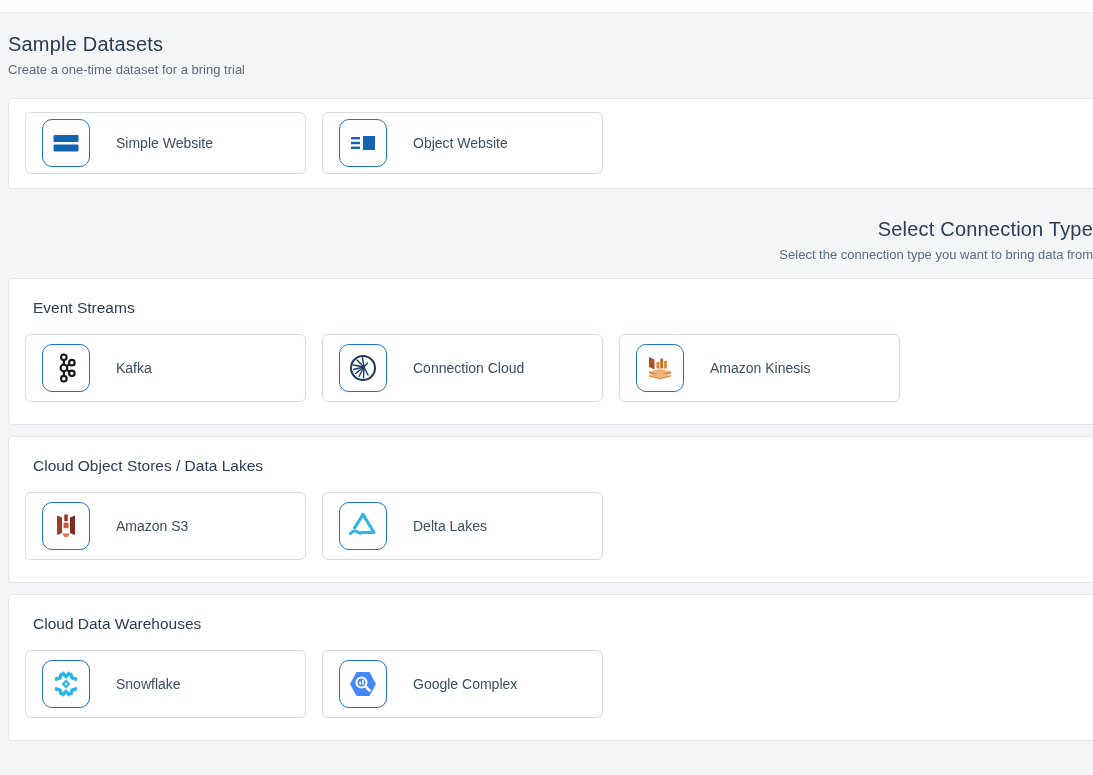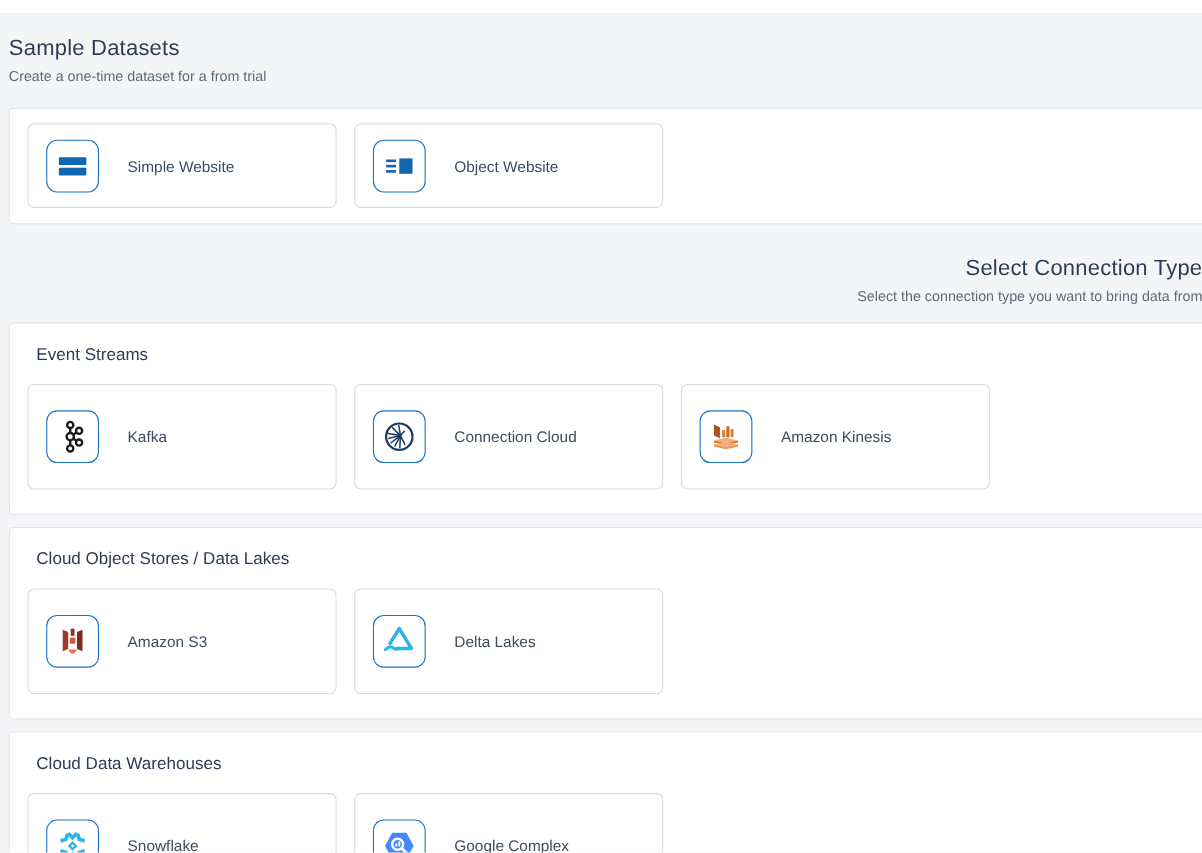--- a/index.html
+++ b/index.html
@@ -32,37 +32,37 @@
     font-size: 15.5px; font-weight: 500; color: #2c3c55;
     margin: 4px 0 17px 8px;
   }
   .cards { display: flex; gap: 16px; }
   .card {
     width: 281px; box-sizing: border-box; background: #fff;
     border: 1px solid #d8dce2; border-radius: 6px;
     display: flex; align-items: center; padding-left: 16px;
     cursor: pointer;
   }
-  .panel.sample .card { height: 77px; }
-  .panel.group  .card { height: 96px; }
+  .panel.sample .card { height: 62px; }
+  .panel.group  .card { height: 68px; }
   .tile {
     width: 48px; height: 48px; box-sizing: border-box; flex: 0 0 auto;
     border: 1.5px solid #1b74c5; border-radius: 10px; background: #fff;
     display: flex; align-items: center; justify-content: center;
   }
   .card-label { margin-left: 26px; font-size: 14px; color: #3d4c60; }
 </style>
 </head>
 <body>
 
 <div class="top-strip"></div>
 
 <div class="page-head">
   <h1 class="section-heading">Sample Datasets</h1>
-  <p class="section-subtitle">Create a one-time dataset for a from trial</p>
+  <p class="section-subtitle">Create a one-time dataset for a bring trial</p>
 </div>
 
 <section class="panel sample">
   <div class="cards">
 
     <div class="card">
       <span class="tile">
         <svg width="28" height="28" viewBox="0 0 28 28" aria-hidden="true">
           <rect x="1.5" y="6" width="25" height="7" rx="1" fill="#1266b1"></rect>
           <rect x="1.5" y="15.5" width="25" height="7" rx="1" fill="#1266b1"></rect>

